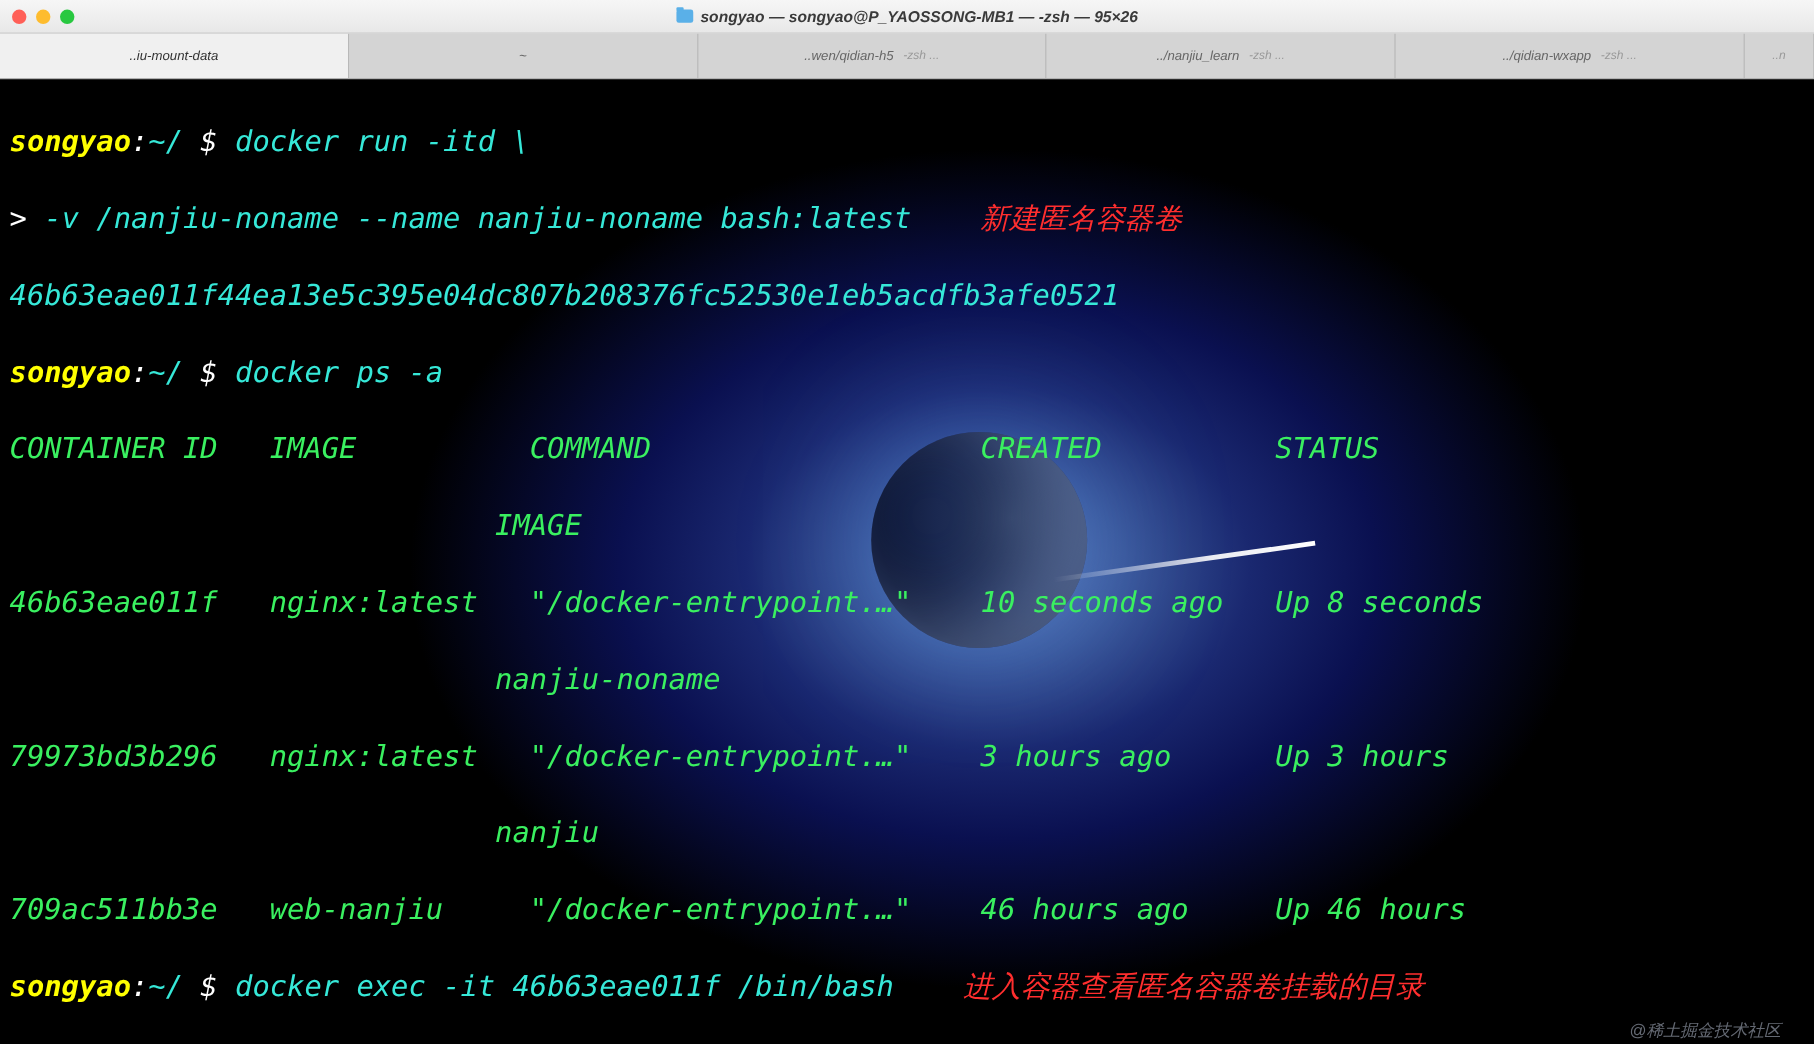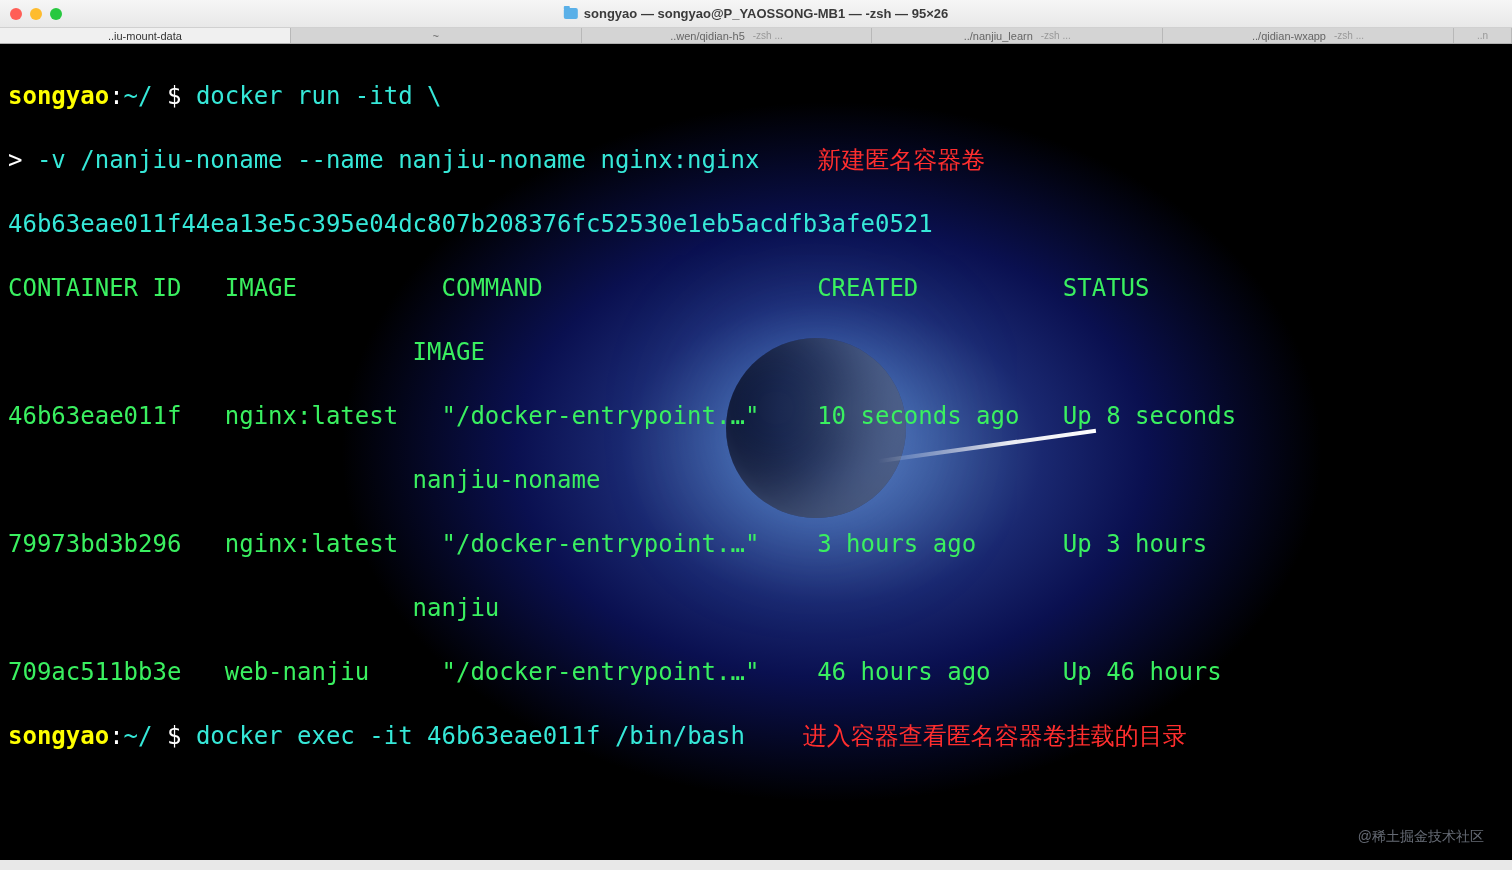--- a/index.html
+++ b/index.html
@@ -1,15 +1,15 @@
 <!DOCTYPE html>
 <html><head>
 <meta charset="utf-8">
 <style>
-* { margin: 0; padding: 0; box-sizing: border-box; }
+* { margin: 0; padding: 0; box-sizing: border-box; font-style: italic; }
 body {
   font-family: -apple-system, BlinkMacSystemFont, "Segoe UI", sans-serif;
   background: #e8e8e8;
   width: 1512px;
   height: 870px;
   overflow: hidden;
 }
 .title-bar {
   height: 28px;
   background: linear-gradient(#f6f6f6, #e8e8e8);
@@ -31,21 +31,21 @@
   font-size: 13px;
   font-weight: 600;
   color: #3a3a3a;
   display: flex;
   align-items: center;
   gap: 6px;
 }
 .folder-icon { width: 14px; height: 11px; background: #5ab0e8; border-radius: 2px; position: relative; }
 .folder-icon::before { content: ""; position: absolute; top: -2px; left: 0; width: 6px; height: 3px; background: #5ab0e8; border-radius: 1px 1px 0 0; }
 .tab-bar {
-  height: 16px;
+  height: 38px;
   background: #d4d4d4;
   display: flex;
   border-bottom: 1px solid #b0b0b0;
 }
 .tab {
   flex: 1;
   display: flex;
   align-items: center;
   justify-content: center;
   font-size: 11px;
@@ -144,22 +144,23 @@
     <span>../qidian-wxapp</span>
     <span class="tab-sub">-zsh ...</span>
   </div>
   <div class="tab" style="flex:0.15">
     <span class="tab-sub">..n</span>
   </div>
 </div>
 
 <div class="terminal">
 <div class="line"><span class="user">songyao</span><span class="colon">:</span><span class="path">~/</span><span class="prompt"> $ </span><span class="cmd">docker run -itd \</span></div>
-<div class="line"><span class="prompt">&gt; </span><span class="cmd">-v /nanjiu-noname --name nanjiu-noname nginx:nginx</span><span class="annot">    新建匿名容器卷</span></div>
+<div class="line"><span class="prompt">&gt; </span><span class="cmd">-v /nanjiu-noname --name nanjiu-noname bash:latest</span><span class="annot">    新建匿名容器卷</span></div>
 <div class="line out-cyan">46b63eae011f44ea13e5c395e04dc807b208376fc52530e1eb5acdfb3afe0521</div>
+<div class="line"><span class="user">songyao</span><span class="colon">:</span><span class="path">~/</span><span class="prompt"> $ </span><span class="cmd">docker ps -a</span></div>
 <div class="line out-green">CONTAINER ID   IMAGE          COMMAND                   CREATED          STATUS</div>
 <div class="line out-green">                            IMAGE</div>
 <div class="line out-green">46b63eae011f   nginx:latest   "/docker-entrypoint.…"    10 seconds ago   Up 8 seconds</div>
 <div class="line out-green">                            nanjiu-noname</div>
 <div class="line out-green">79973bd3b296   nginx:latest   "/docker-entrypoint.…"    3 hours ago      Up 3 hours</div>
 <div class="line out-green">                            nanjiu</div>
 <div class="line out-green">709ac511bb3e   web-nanjiu     "/docker-entrypoint.…"    46 hours ago     Up 46 hours</div>
 <div class="line"><span class="user">songyao</span><span class="colon">:</span><span class="path">~/</span><span class="prompt"> $ </span><span class="cmd">docker exec -it 46b63eae011f /bin/bash</span><span class="annot">    进入容器查看匿名容器卷挂载的目录</span></div>
 
 

